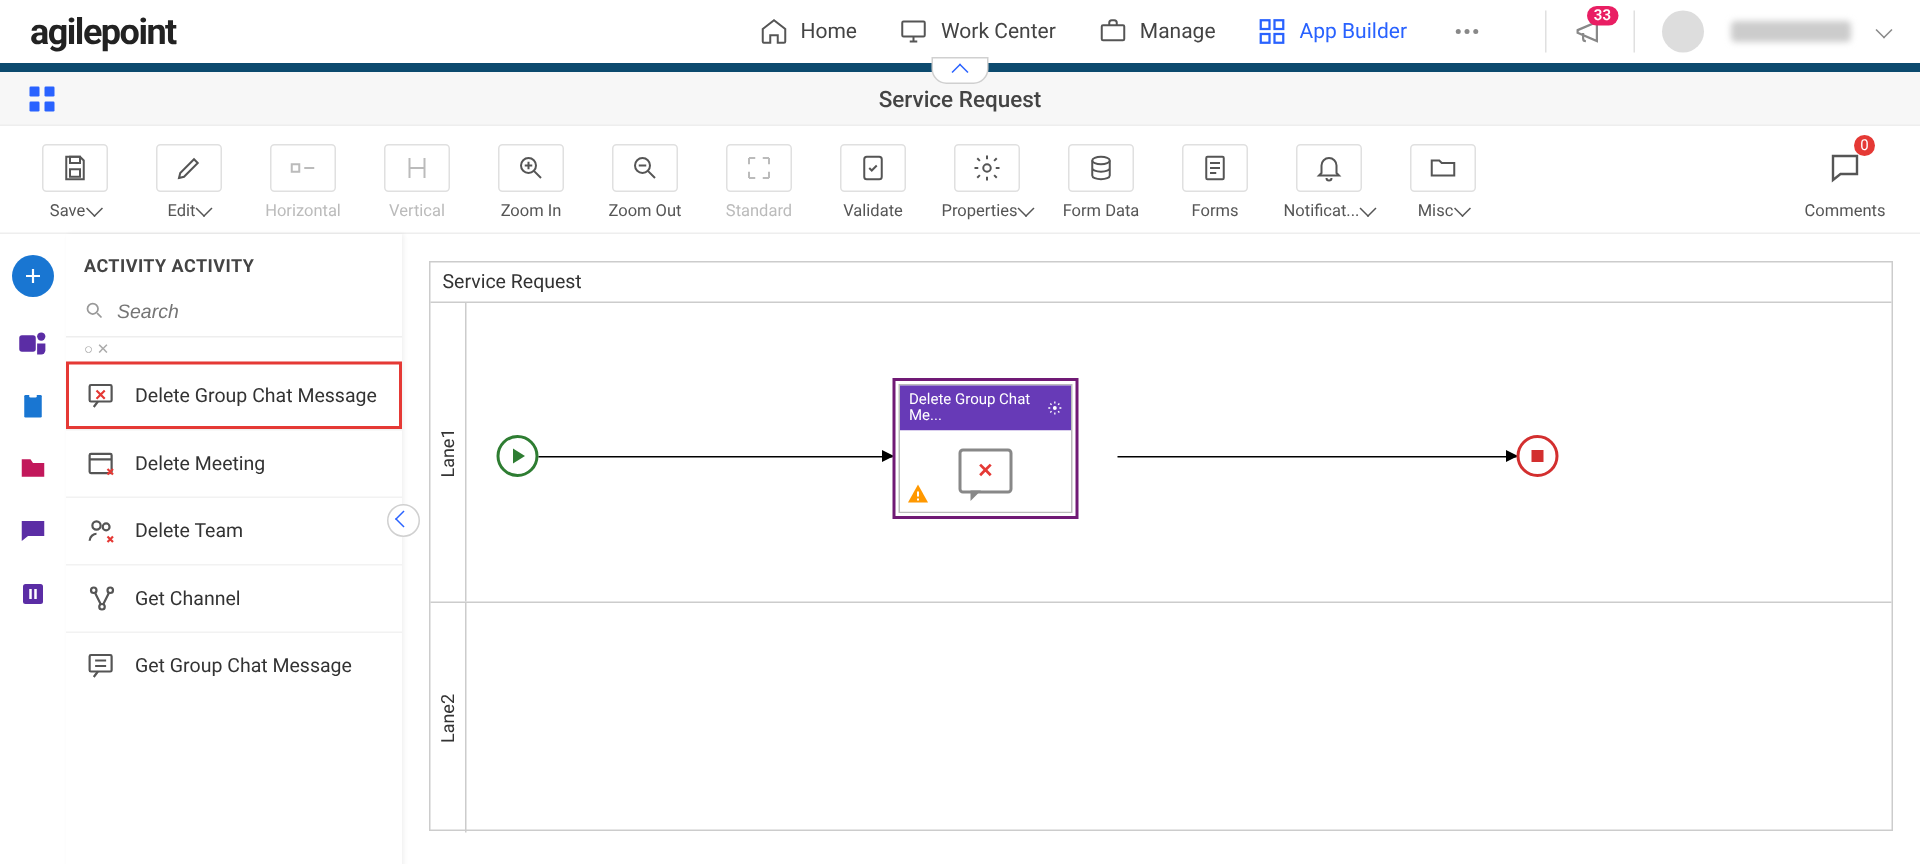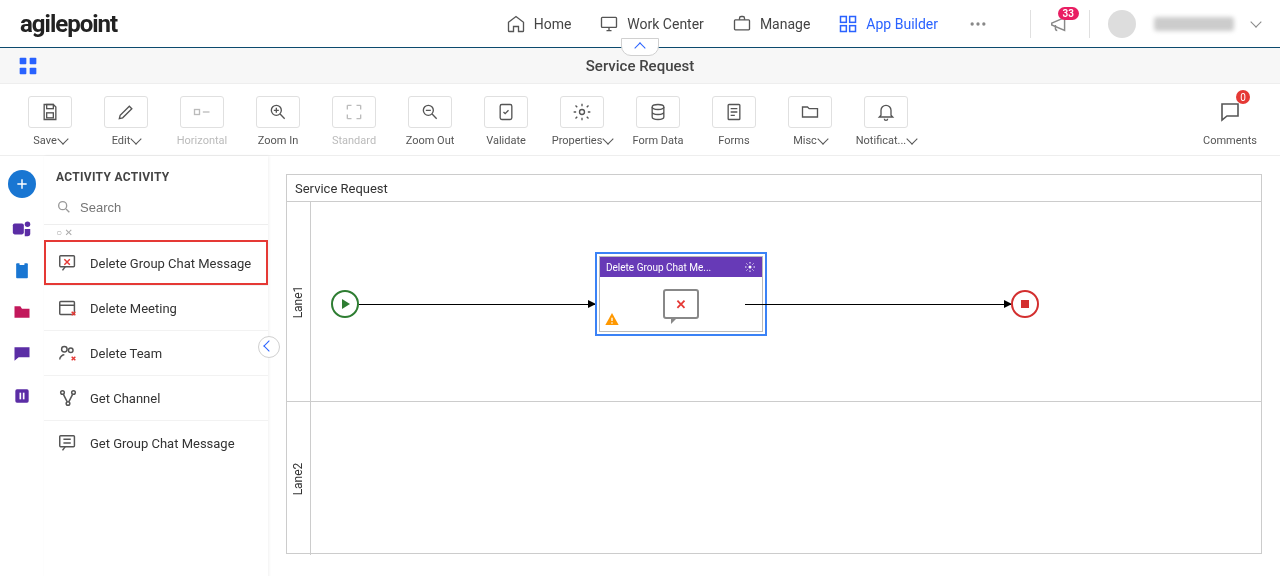--- a/index.html
+++ b/index.html
@@ -1,19 +1,19 @@
 <!DOCTYPE html>
 <html><head>
 <meta charset="utf-8">
 <style>
 * { box-sizing: border-box; margin: 0; padding: 0; }
 body { font-family: -apple-system, "Segoe UI", Roboto, Arial, sans-serif; font-size: 13px; color: #333; background: #fff; overflow: hidden; width: 1280px; height: 576px; }
 
 
-.topnav { display: flex; align-items: center; height: 48px; padding: 0 20px; border-bottom: 1px solid #0c4a6e; }
+.topnav { display: flex; align-items: center; height: 48px; padding: 0 20px; border-bottom: 6px solid #0c4a6e; }
 .logo { font-size: 24px; font-weight: 700; letter-spacing: -1px; color: #222; }
 .nav-spacer { flex: 1; }
 .nav-items { display: flex; align-items: center; gap: 28px; }
 .nav-item { display: flex; align-items: center; gap: 8px; color: #444; font-size: 14px; cursor: pointer; }
 .nav-item.active { color: #2962ff; }
 .nav-right { display: flex; align-items: center; gap: 18px; margin-left: 40px; }
 .bell { position: relative; }
 .badge { position: absolute; top: -6px; right: -8px; background: #e91e63; color: #fff; font-size: 10px; border-radius: 8px; padding: 1px 5px; font-weight: 600; }
 .avatar { width: 28px; height: 28px; border-radius: 50%; background: #ddd; }
 .username { color: #bbb; filter: blur(2px); width: 80px; height: 14px; background: #ccc; border-radius: 3px; }
@@ -37,21 +37,21 @@
 
 
 .main { display: flex; height: calc(576px - 48px - 36px - 66px); }
 .icon-rail { width: 44px; display: flex; flex-direction: column; align-items: center; gap: 18px; padding-top: 14px; }
 .rail-btn { width: 28px; height: 28px; border-radius: 50%; display: flex; align-items: center; justify-content: center; color: #fff; }
 .rail-item { width: 24px; height: 24px; display: flex; align-items: center; justify-content: center; color: #888; cursor: pointer; }
 
 .library { width: 224px; background: #fff; box-shadow: 1px 0 3px rgba(0,0,0,0.06); position: relative; display: flex; flex-direction: column; }
 .lib-header { font-size: 12px; font-weight: 700; color: #444; padding: 14px 12px 10px; letter-spacing: 0.3px; }
 .lib-search { display: flex; align-items: center; gap: 8px; padding: 4px 12px 8px; border-bottom: 1px solid #eee; }
-.lib-search input { border: none; outline: none; font-size: 13px; color: #888; flex: 1; }
+.lib-search input { border: none; outline: none; font-size: 13px; color: #888; flex: 1; font-style: italic; }
 .lib-list { overflow-y: auto; flex: 1; }
 .partial-item { padding: 2px 12px; color: #aaa; font-size: 10px; }
 .lib-item { display: flex; align-items: center; gap: 10px; padding: 10px 12px; border-top: 1px solid #f2f2f2; cursor: grab; font-size: 13px; color: #333; }
 .lib-item.selected { outline: 2px solid #e53935; outline-offset: -2px; }
 .lib-item-icon { width: 24px; height: 24px; flex-shrink: 0; display: flex; align-items: center; justify-content: center; color: #555; }
 .collapse-btn { position: absolute; right: -12px; top: 180px; width: 22px; height: 22px; border-radius: 50%; background: #fff; border: 1px solid #d0d0d0; display: flex; align-items: center; justify-content: center; cursor: pointer; color: #2962ff; }
 
 .canvas-wrap { flex: 1; padding: 18px; background: #fff; overflow: auto; }
 .canvas { border: 1px solid #ccc; background: #fff; position: relative; height: 380px; }
 .canvas-title { position: absolute; left: 8px; top: 6px; font-size: 13px; color: #333; }
@@ -59,21 +59,21 @@
 .lane1 { top: 26px; height: 200px; }
 .lane2 { top: 226px; height: 154px; border-top: 1px solid #ccc; }
 .lane-label { position: absolute; left: 0; top: 0; bottom: 0; width: 24px; border-right: 1px solid #ccc; display: flex; align-items: center; justify-content: center; }
 .lane-label span { transform: rotate(-90deg); font-size: 12px; color: #333; white-space: nowrap; }
 
 .start-node { position: absolute; left: 44px; top: 88px; width: 28px; height: 28px; border: 2px solid #2e7d32; border-radius: 50%; display: flex; align-items: center; justify-content: center; background: #fff; }
 .start-node .play { width: 0; height: 0; border-left: 8px solid #2e7d32; border-top: 5px solid transparent; border-bottom: 5px solid transparent; margin-left: 2px; }
 .end-node { position: absolute; left: 724px; top: 88px; width: 28px; height: 28px; border: 2px solid #d32f2f; border-radius: 50%; display: flex; align-items: center; justify-content: center; background: #fff; }
 .end-node .square { width: 8px; height: 8px; background: #d32f2f; }
 
-.activity-node { position: absolute; left: 308px; top: 50px; width: 172px; border: 2px solid #3b82f6; padding: 2px; }
+.activity-node { position: absolute; left: 308px; top: 50px; width: 124px; border: 2px solid #701a75; padding: 2px; }
 .activity-inner { border: 1px solid #bbb; }
 .activity-header { background: #673ab7; color: #fff; font-size: 10px; padding: 4px 6px; display: flex; align-items: center; justify-content: space-between; }
 .activity-body { height: 54px; background: #fff; display: flex; align-items: center; justify-content: center; position: relative; }
 .activity-body .warn { position: absolute; left: 4px; bottom: 4px; color: #ff9800; }
 .activity-body .chat-icon { width: 36px; height: 30px; border: 2px solid #888; border-radius: 3px; display: flex; align-items: center; justify-content: center; position: relative; }
 .activity-body .chat-icon::after { content: ''; position: absolute; bottom: -7px; left: 6px; width: 0; height: 0; border-top: 7px solid #888; border-right: 7px solid transparent; }
 .activity-body .chat-icon .x { color: #e53935; font-weight: 700; }
 
 .edge { position: absolute; height: 1px; background: #000; }
 .edge::after { content: ''; position: absolute; right: -1px; top: -4px; width: 0; height: 0; border-left: 8px solid #000; border-top: 4px solid transparent; border-bottom: 4px solid transparent; }
@@ -189,55 +189,65 @@
     <div class="tool-icon-box">
         <svg width="20" height="20" viewBox="0 0 24 24" fill="none" stroke="#bbb" stroke-width="1.6">
           <rect x="3" y="9" width="6" height="6"></rect>
           <path d="M13 12h8"></path>
         </svg>
       </div>
     <div class="tool-label">
         <span>Horizontal</span>
       </div>
   </div>
+  <div class="tool disabled">
+    <div class="tool-icon-box">
+        <svg width="20" height="20" viewBox="0 0 24 24" fill="none" stroke="#bbb" stroke-width="1.6">
+          <path d="M6 4v16M18 4v16M6 12h12"></path>
+        </svg>
+      </div>
+    <div class="tool-label">
+        <span>Vertical</span>
+      </div>
+  </div>
   <div class="tool">
     <div class="tool-icon-box">
         <svg width="20" height="20" viewBox="0 0 24 24" fill="none" stroke="#555" stroke-width="1.6">
           <circle cx="10" cy="10" r="6"></circle>
           <path d="M14.5 14.5L20 20M10 7v6M7 10h6"></path>
         </svg>
       </div>
     <div class="tool-label">
         <span>Zoom In</span>
       </div>
   </div>
+  <div class="tool">
+    <div class="tool-icon-box">
+        <svg width="20" height="20" viewBox="0 0 24 24" fill="none" stroke="#555" stroke-width="1.6">
+          <circle cx="10" cy="10" r="6"></circle>
+          <path d="M14.5 14.5L20 20M7 10h6"></path>
+        </svg>
+      </div>
+    <div class="tool-label">
+        <span>Zoom Out</span>
+      </div>
+  </div>
   <div class="tool disabled">
     <div class="tool-icon-box">
         <svg width="20" height="20" viewBox="0 0 24 24" fill="none" stroke="#bbb" stroke-width="1.6">
           <path d="M4 4h5M4 4v5M20 4h-5M20 4v5M4 20h5M4 20v-5M20 20h-5M20 20v-5"></path>
         </svg>
       </div>
     <div class="tool-label">
         <span>Standard</span>
       </div>
   </div>
   <div class="tool">
     <div class="tool-icon-box">
         <svg width="20" height="20" viewBox="0 0 24 24" fill="none" stroke="#555" stroke-width="1.6">
-          <circle cx="10" cy="10" r="6"></circle>
-          <path d="M14.5 14.5L20 20M7 10h6"></path>
-        </svg>
-      </div>
-    <div class="tool-label">
-        <span>Zoom Out</span>
-      </div>
-  </div>
-  <div class="tool">
-    <div class="tool-icon-box">
-        <svg width="20" height="20" viewBox="0 0 24 24" fill="none" stroke="#555" stroke-width="1.6">
           <rect x="5" y="3" width="14" height="18" rx="2"></rect>
           <path d="M9 12l2 2 4-4"></path>
         </svg>
       </div>
     <div class="tool-label">
         <span>Validate</span>
       </div>
   </div>
   <div class="tool">
     <div class="tool-icon-box">
@@ -269,36 +279,36 @@
           <path d="M8 8h8M8 12h8M8 16h5"></path>
         </svg>
       </div>
     <div class="tool-label">
         <span>Forms</span>
       </div>
   </div>
   <div class="tool">
     <div class="tool-icon-box">
         <svg width="20" height="20" viewBox="0 0 24 24" fill="none" stroke="#555" stroke-width="1.6">
+          <path d="M6 16V10a6 6 0 0112 0v6l2 2H4l2-2zM10 20a2 2 0 004 0"></path>
+        </svg>
+      </div>
+    <div class="tool-label">
+        <span>Notificat...</span>
+        <span class="chev"></span>
+      </div>
+  </div>
+  <div class="tool">
+    <div class="tool-icon-box">
+        <svg width="20" height="20" viewBox="0 0 24 24" fill="none" stroke="#555" stroke-width="1.6">
           <path d="M3 6h6l2 2h10v10H3V6z"></path>
         </svg>
       </div>
     <div class="tool-label">
         <span>Misc</span>
-        <span class="chev"></span>
-      </div>
-  </div>
-  <div class="tool">
-    <div class="tool-icon-box">
-        <svg width="20" height="20" viewBox="0 0 24 24" fill="none" stroke="#555" stroke-width="1.6">
-          <path d="M6 16V10a6 6 0 0112 0v6l2 2H4l2-2zM10 20a2 2 0 004 0"></path>
-        </svg>
-      </div>
-    <div class="tool-label">
-        <span>Notificat...</span>
         <span class="chev"></span>
       </div>
   </div>
   <div class="toolbar-spacer"></div>
   <div class="tool comments-tool">
     <div class="tool-icon-box" style="border:none">
         <svg width="24" height="24" viewBox="0 0 24 24" fill="none" stroke="#555" stroke-width="1.6">
           <path d="M4 4h16v12H9l-5 4V4z"></path>
         </svg>
       </div>

